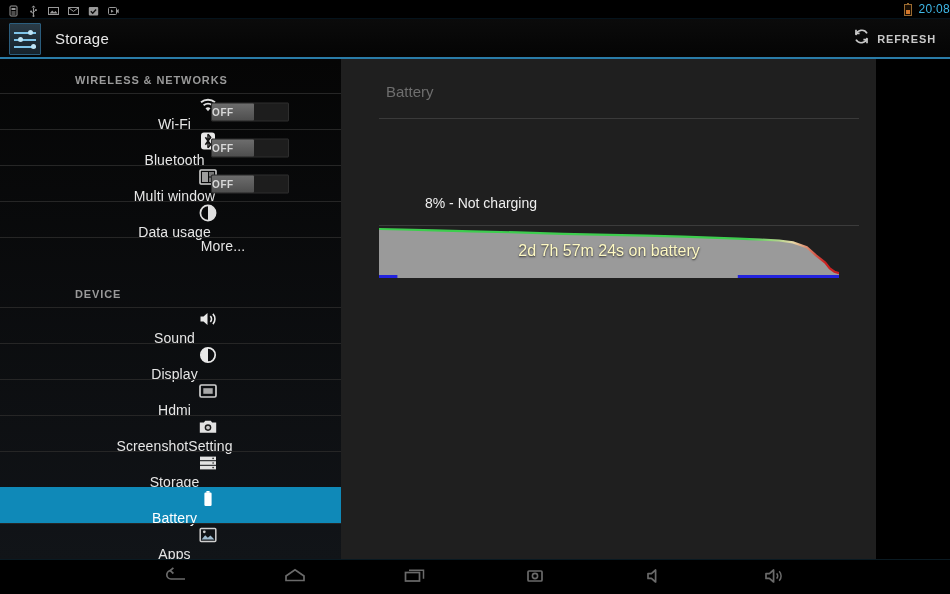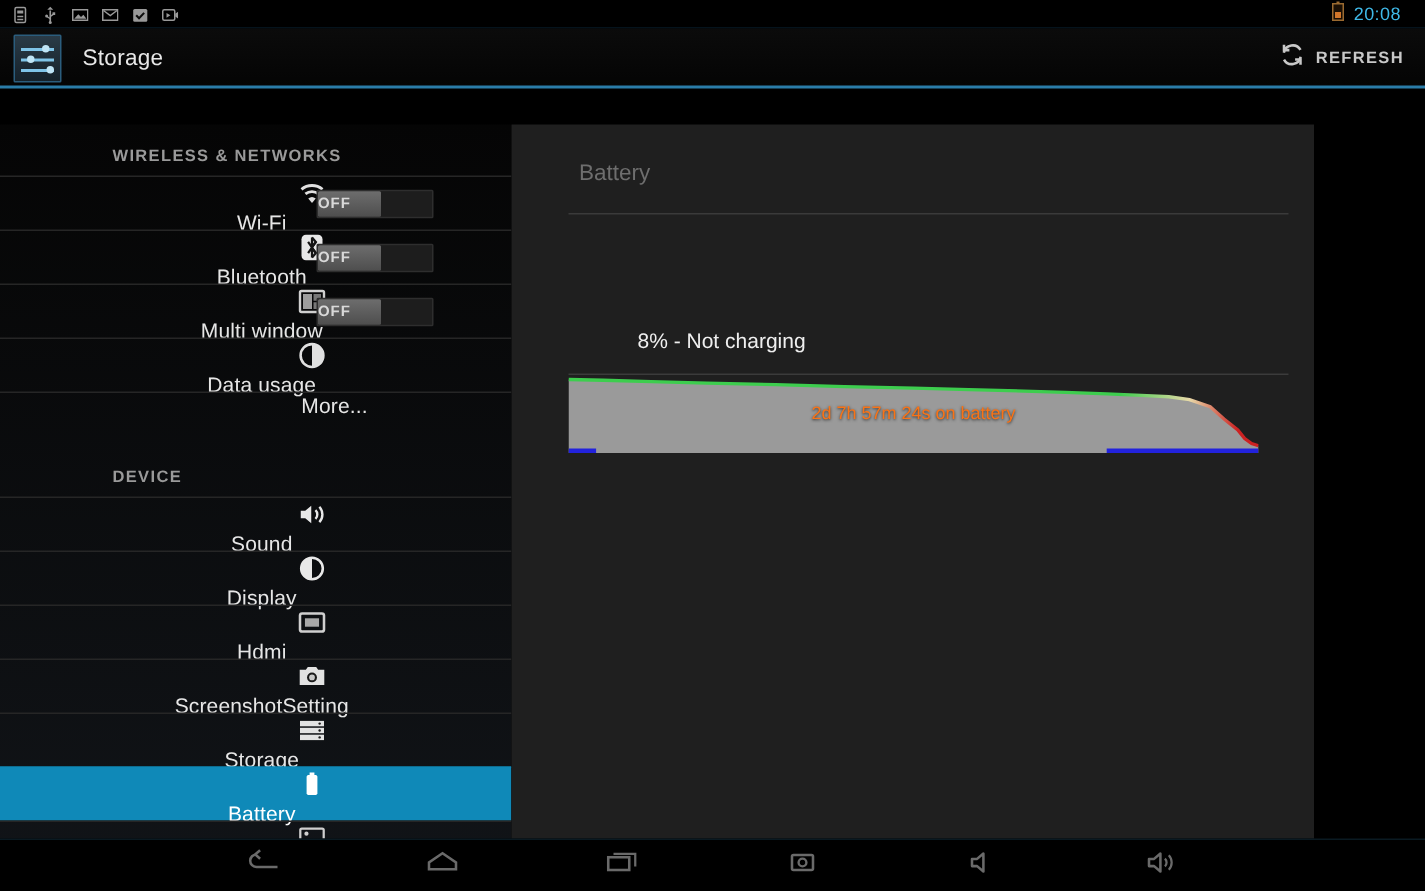--- a/index.html
+++ b/index.html
@@ -19,21 +19,21 @@
   #status-bar {
     position: absolute; left: 0; top: 0;
     width: 950px; height: 19px;
     background: #000;
     display: flex; align-items: center;
     border-bottom: 1px solid #05131c;
   }
   #status-icons { display: flex; align-items: center; gap: 9px; padding-left: 8px; }
   .sicon { width: 11px; height: 12px; position: relative; display: block; opacity: .82; }
   #status-right {
-    margin-left: auto; display: flex; align-items: flex-start; gap: 6px; padding-right: 16px;
+    margin-left: auto; display: flex; align-items: flex-end; gap: 6px; padding-right: 0;
   }
   #status-clock {
     color: #3fb9e8; font-size: 12px; letter-spacing: .3px;
     font-family: "Liberation Sans", sans-serif;
   }
   .statbatt {
     width: 8px; height: 12px; border: 1px solid #9a6a30; position: relative; background: #1a0f04;
   }
   .statbatt:before {
     content:""; position:absolute; left:1px; right:1px; bottom:1px; height:42%;
@@ -69,21 +69,20 @@
   #refresh-label { color: #c8c8c8; font-size: 11px; font-weight: bold; letter-spacing: .9px; }
   #bar-accent {
     position: absolute; left: 0; top: 57px; width: 950px; height: 2px;
     background: #2a7ca8;
   }
 
   
   #body-area {
     position: absolute; left: 0; top: 59px; width: 950px; height: 500px;
     background: #000;
-    margin-top: 24px;
   }
 
   
   #sidebar {
     position: absolute; left: 0; top: 0; width: 341px; height: 500px;
     background: linear-gradient(#050505,#111418);
     overflow: hidden;
   }
   .section-header {
     color: #9a9a9a; font-size: 11px; font-weight: bold; letter-spacing: .9px;
@@ -138,21 +137,21 @@
   #chart-rule {
     position: absolute; left: 38px; top: 166px; width: 480px; height: 1px;
     background: #3b3b3b;
   }
   #battery-chart {
     position: absolute; left: 38px; top: 167px; width: 460px; height: 52px;
   }
   #chart-caption {
     position: absolute; left: 38px; top: 167px; width: 460px; height: 50px;
     display: flex; align-items: center; justify-content: center;
-    color: #f97316; font-size: 12px; pointer-events: none;
+    color: #fef9c3; font-size: 16px; pointer-events: none;
     text-shadow: 0 1px 2px rgba(0,0,0,.75);
   }
 
   
   #nav-bar {
     position: absolute; left: 0; top: 559px; width: 950px; height: 35px;
     background: #000;
     border-top: 1px solid #0a1a22;
   }
   .nav-btn {

